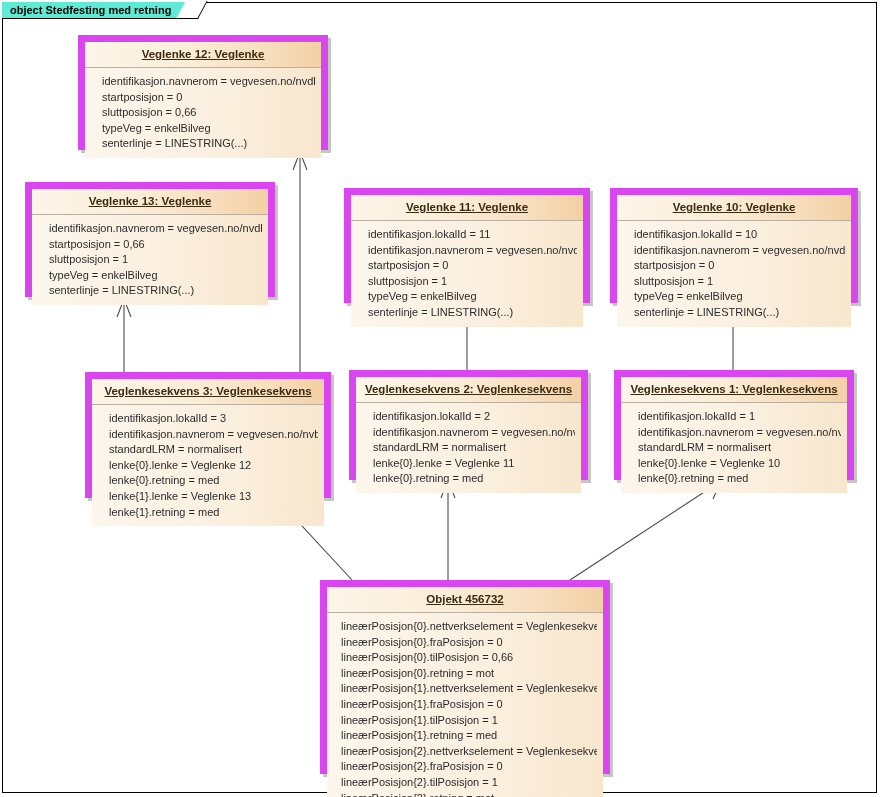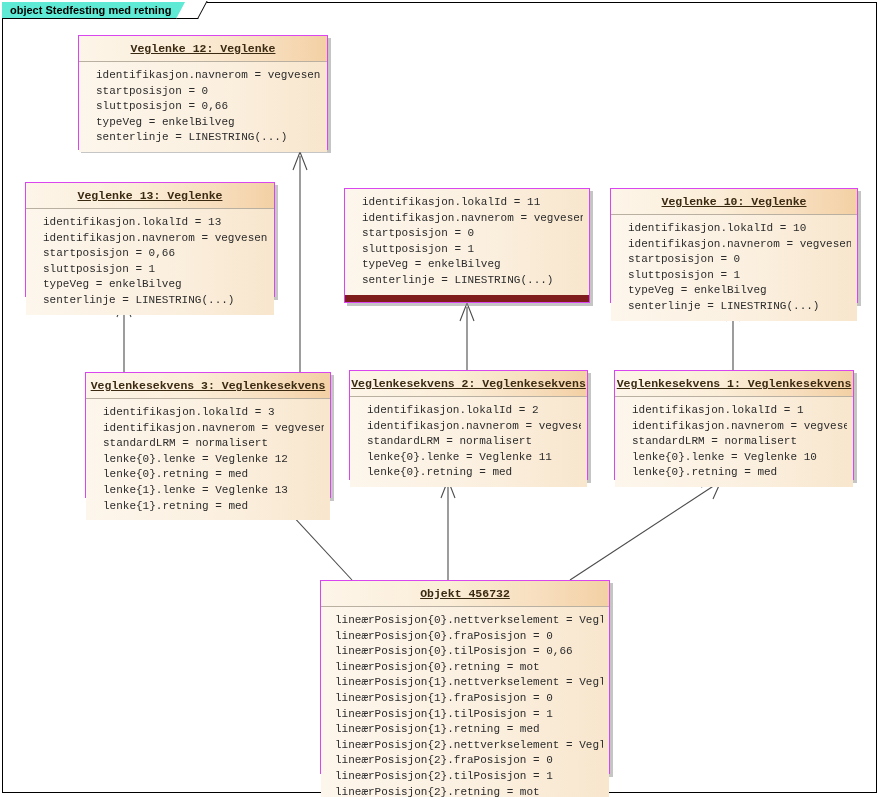--- a/index.html
+++ b/index.html
@@ -48,25 +48,24 @@
     transform-origin:bottom left;
     border-right:1px solid #000;
     box-sizing:border-box;
   }
   .frame-tab span{position:relative;z-index:2;}
 
   
   .node{
     position:absolute;
     box-sizing:border-box;
-    border:1px solid #d946ef;
+    border:7px solid #d946ef;
     background:#7f1d1d;
     box-shadow:3px 3px 0 0 rgba(150,150,150,0.55);
     z-index:3;
-    font-family:Liberation Mono, monospace;
   }
   .node-header{
     height:25px;
     line-height:25px;
     text-align:center;
     font-size:11.5px;
     font-weight:bold;
     color:#3b2a12;
     border-bottom:1px solid #b9b0a2;
     background:linear-gradient(to right,#fdf5e9 0%,#fbeed9 42%,#f7ddbc 78%,#f3d0a4 100%);
@@ -156,30 +155,32 @@
       <div class="attr">typeVeg = enkelBilveg</div>
       <div class="attr">senterlinje = LINESTRING(...)</div>
     </div>
   </div>
 
   <div class="node" style="left:25px;top:182px;width:250px;height:115px;">
     <div class="node-header">
       <u>Veglenke 13: Veglenke</u>
     </div>
     <div class="node-body">
-      <div class="attr">identifikasjon.lokalId = 13</div>
       <div class="attr">identifikasjon.navnerom = vegvesen.no/nvdb/rlp</div>
       <div class="attr">startposisjon = 0,66</div>
       <div class="attr">sluttposisjon = 1</div>
       <div class="attr">typeVeg = enkelBilveg</div>
       <div class="attr">senterlinje = LINESTRING(...)</div>
     </div>
   </div>
 
   <div class="node" style="left:344px;top:188px;width:246px;height:115px;">
+    <div class="node-header">
+      <u>Veglenke 11: Veglenke</u>
+    </div>
     <div class="node-body">
       <div class="attr">identifikasjon.lokalId = 11</div>
       <div class="attr">identifikasjon.navnerom = vegvesen.no/nvdb/rlp</div>
       <div class="attr">startposisjon = 0</div>
       <div class="attr">sluttposisjon = 1</div>
       <div class="attr">typeVeg = enkelBilveg</div>
       <div class="attr">senterlinje = LINESTRING(...)</div>
     </div>
   </div>
 

